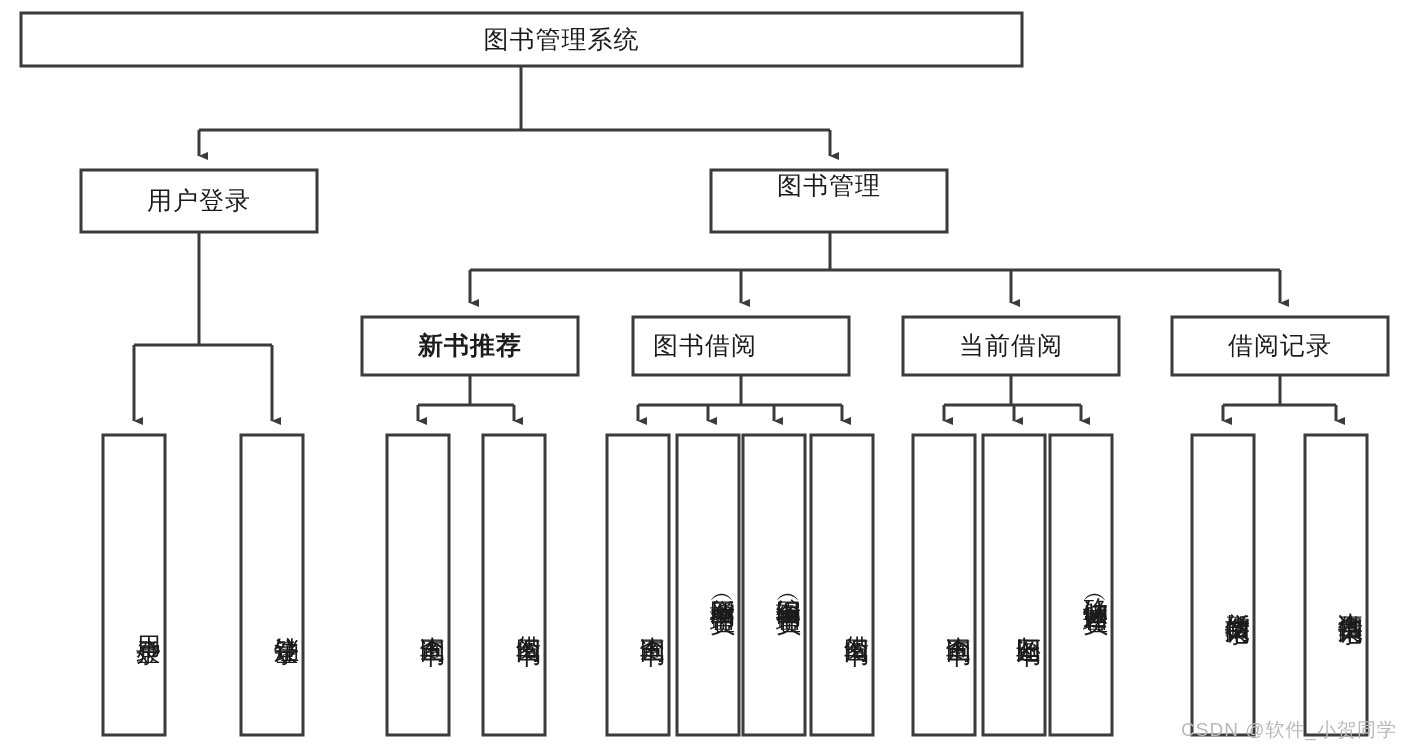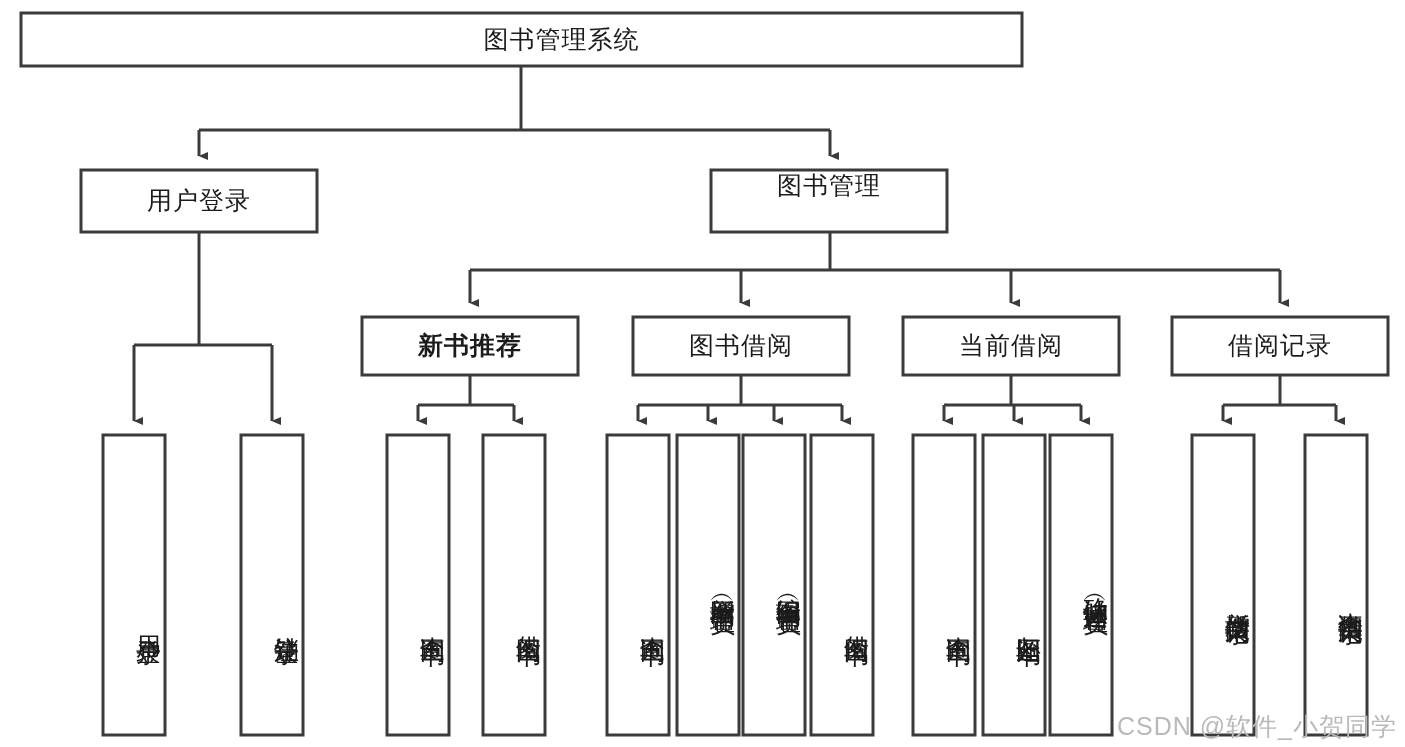--- a/index.html
+++ b/index.html
@@ -33,21 +33,21 @@
     line-height:1.28;
     letter-spacing:2px;
     writing-mode:vertical-rl;
     text-orientation:upright;
     white-space:nowrap;
     pointer-events:none;
   }
   .watermark{
     position:absolute;
     right:8px;bottom:4px;
-    font-size:25px;
+    font-size:19px;
     color:#b9b9b9;
     letter-spacing:1px;
     white-space:nowrap;
     pointer-events:none;
   }
 </style>
 </head>
 <body>
 
 <div id="diagram-root">
@@ -127,21 +127,21 @@
     <path class="conn" marker-end="url(#arrow)" d="M 1223 405 L 1223 421"></path>
     <path class="conn" marker-end="url(#arrow)" d="M 1336 405 L 1336 421"></path>
   </svg>
 
   <div class="label-h" style="left:21px;top:13px;width:1001px;height:53px;margin-left:40px;">图书管理系统</div>
 
   <div class="label-h" style="left:81px;top:170px;width:236px;height:62px;">用户登录</div>
   <div class="label-h" style="left:711px;top:155px;width:236px;height:62px;">图书管理</div>
 
   <div class="label-h" style="left:362px;top:317px;width:216px;height:58px;font-weight:bold;">新书推荐</div>
-  <div class="label-h" style="left:633px;top:317px;width:216px;height:58px;">图书借阅</div>
+  <div class="label-h" style="left:597px;top:317px;width:216px;height:58px;">图书借阅</div>
   <div class="label-h" style="left:903px;top:317px;width:216px;height:58px;">当前借阅</div>
   <div class="label-h" style="left:1172px;top:317px;width:216px;height:58px;">借阅记录</div>
 
   <div class="label-v" style="left:103px;top:512px;width:62px;height:215px;">用户登录</div>
   <div class="label-v" style="left:241px;top:512px;width:62px;height:215px;">注销登录</div>
 
   <div class="label-v" style="left:387px;top:512px;width:62px;height:215px;">查询图书</div>
   <div class="label-v" style="left:483px;top:512px;width:62px;height:215px;">借阅图书</div>
 
   <div class="label-v" style="left:607px;top:512px;width:62px;height:215px;">查询图书</div>

